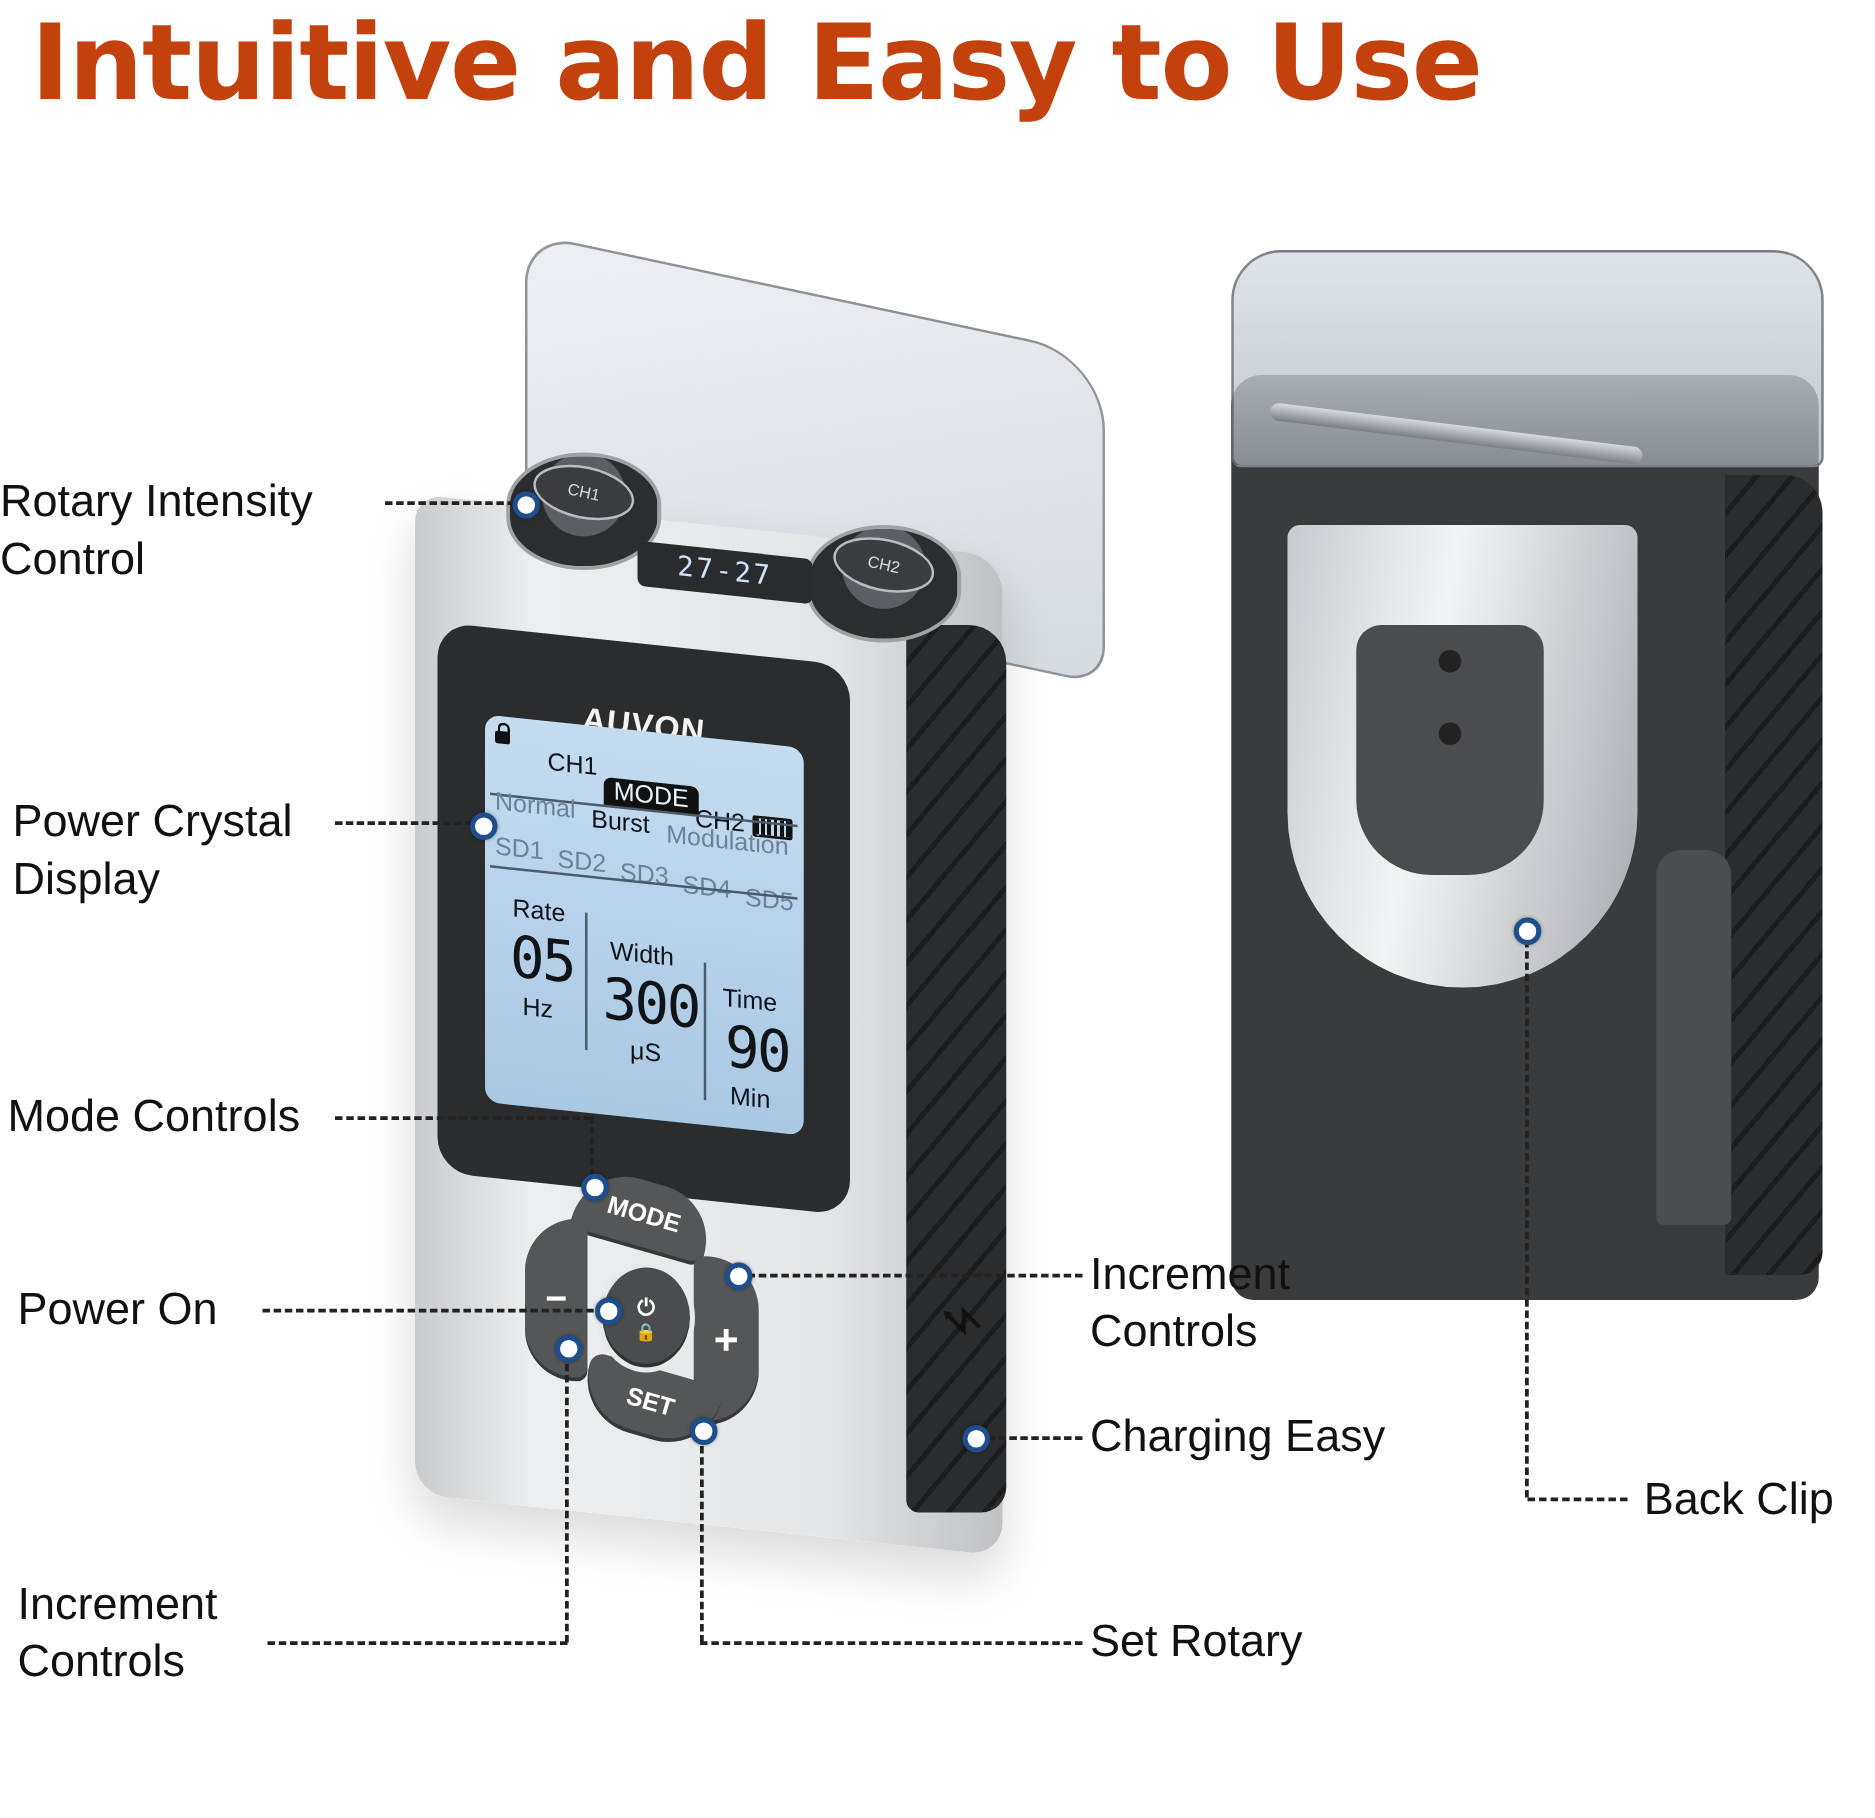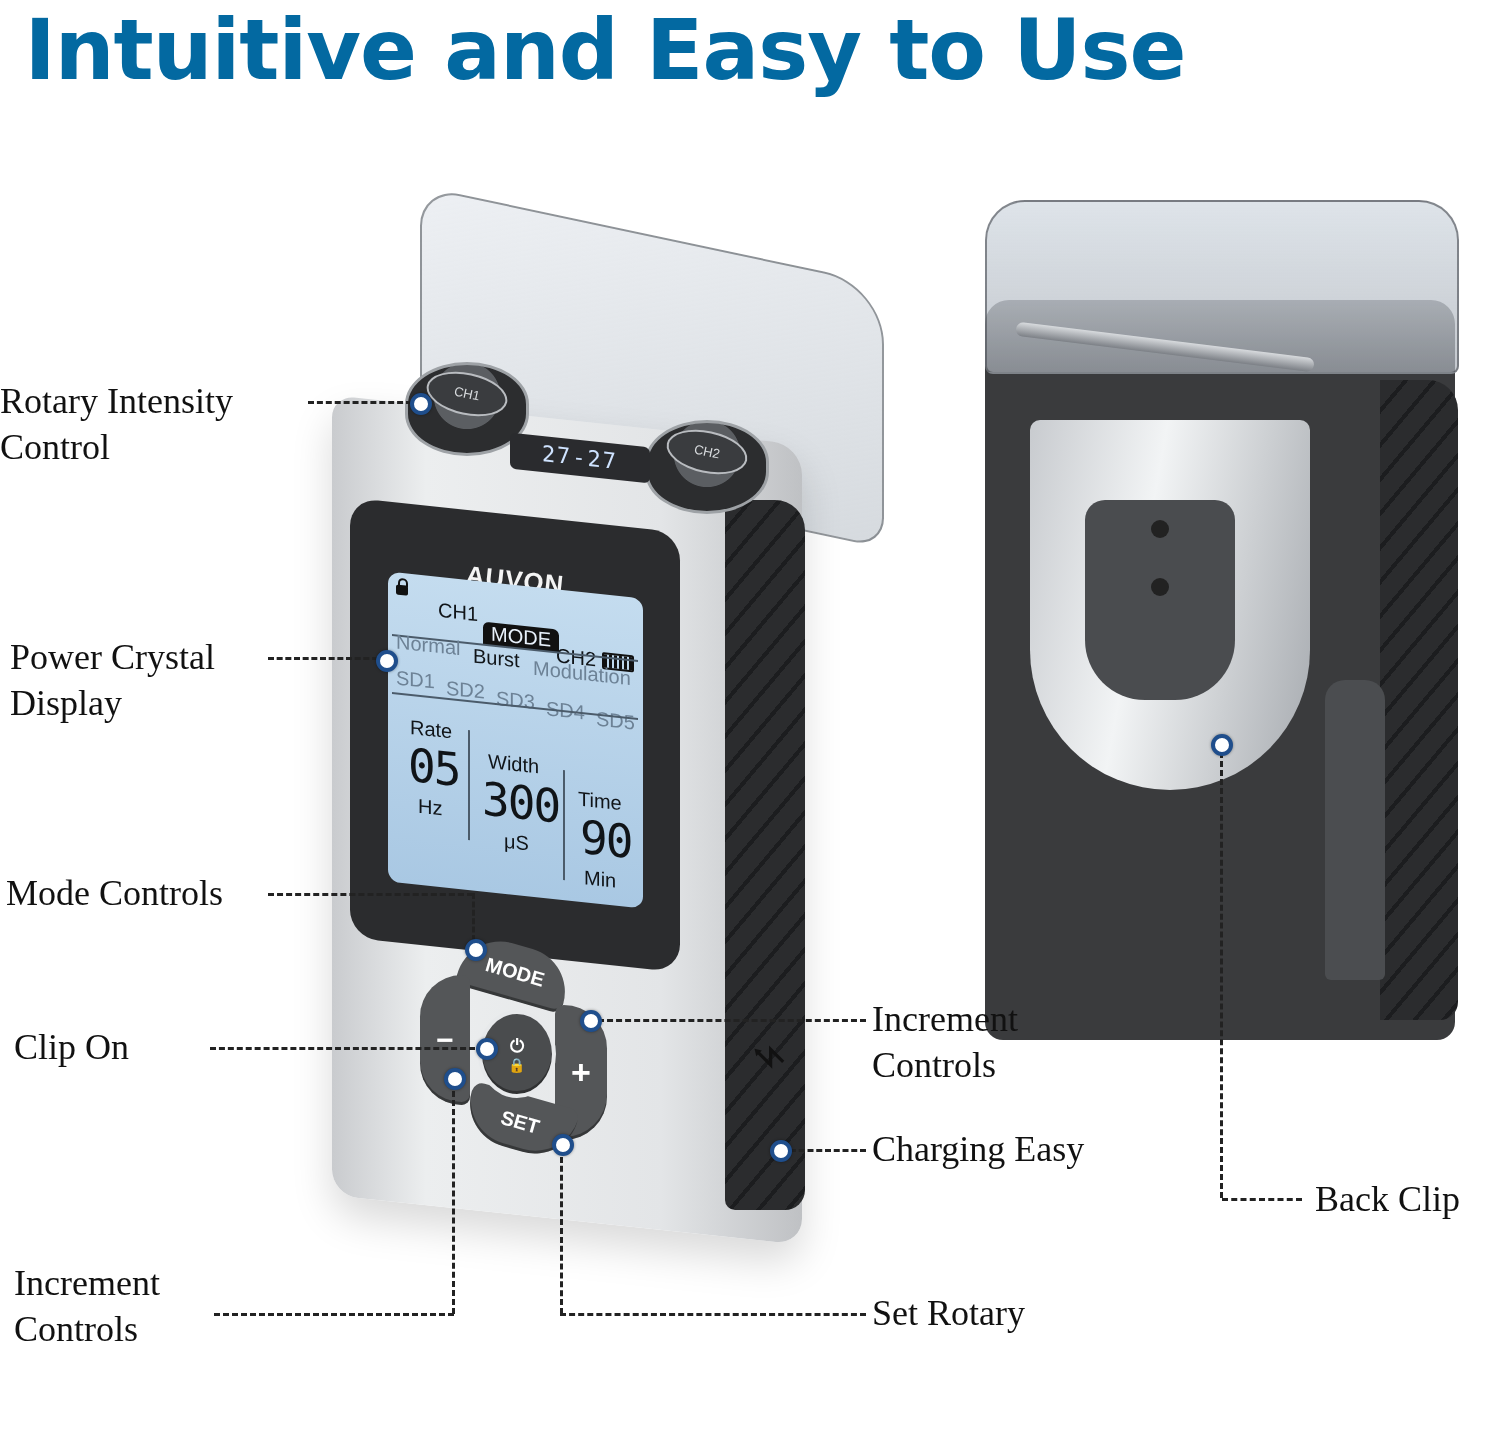--- a/index.html
+++ b/index.html
@@ -4,24 +4,24 @@
 <style>
   html, body { margin: 0; padding: 0; }
   body {
     width: 1500px; height: 1454px; position: relative; overflow: hidden;
     background: #ffffff;
     font-family: "Liberation Sans", sans-serif;
   }
   .title {
     position: absolute; left: 0; top: 0; width: 1210px; text-align: center;
     font-family: "DejaVu Sans", sans-serif; font-weight: bold;
-    font-size: 84px; letter-spacing: -1px; line-height: 100px; color: #0369a1;
+    font-size: 84px; letter-spacing: -1px; line-height: 100px; color: #c2410c;
   }
   .label {
-    position: absolute; font-family: Liberation Serif, serif;
+    position: absolute; font-family: Liberation Sans, sans-serif;
     font-size: 36px; line-height: 46px; color: #111; white-space: pre-line;
   }
   .leader { position: absolute; border-top: 3px dashed #222; height: 0; }
   .vleader { position: absolute; border-left: 3px dashed #222; width: 0; }
   .dot {
     position: absolute; width: 14px; height: 14px; border-radius: 50%;
     background: #fff; border: 4px solid #1f4e8c; box-shadow: 0 0 3px rgba(0,0,0,.4);
   }
 
   
@@ -227,21 +227,21 @@
 <div class="label" style="left:10px;top:634px;">Power Crystal
 Display</div>
 <div class="leader" style="left:268px;top:657px;width:110px;"></div>
 <div class="dot" style="left:376px;top:650px;"></div>
 
 <div class="label" style="left:6px;top:870px;">Mode Controls</div>
 <div class="leader" style="left:268px;top:893px;width:205px;"></div>
 <div class="vleader" style="left:472px;top:893px;height:48px;"></div>
 <div class="dot" style="left:465px;top:939px;"></div>
 
-<div class="label" style="left:14px;top:1024px;">Clip On</div>
+<div class="label" style="left:14px;top:1024px;">Power On</div>
 <div class="leader" style="left:210px;top:1047px;width:265px;"></div>
 <div class="dot" style="left:476px;top:1038px;"></div>
 
 <div class="label" style="left:14px;top:1260px;">Increment
 Controls</div>
 <div class="leader" style="left:214px;top:1313px;width:240px;"></div>
 <div class="vleader" style="left:452px;top:1082px;height:232px;"></div>
 <div class="dot" style="left:444px;top:1068px;"></div>
 
 <div class="label" style="left:872px;top:996px;">Increment

